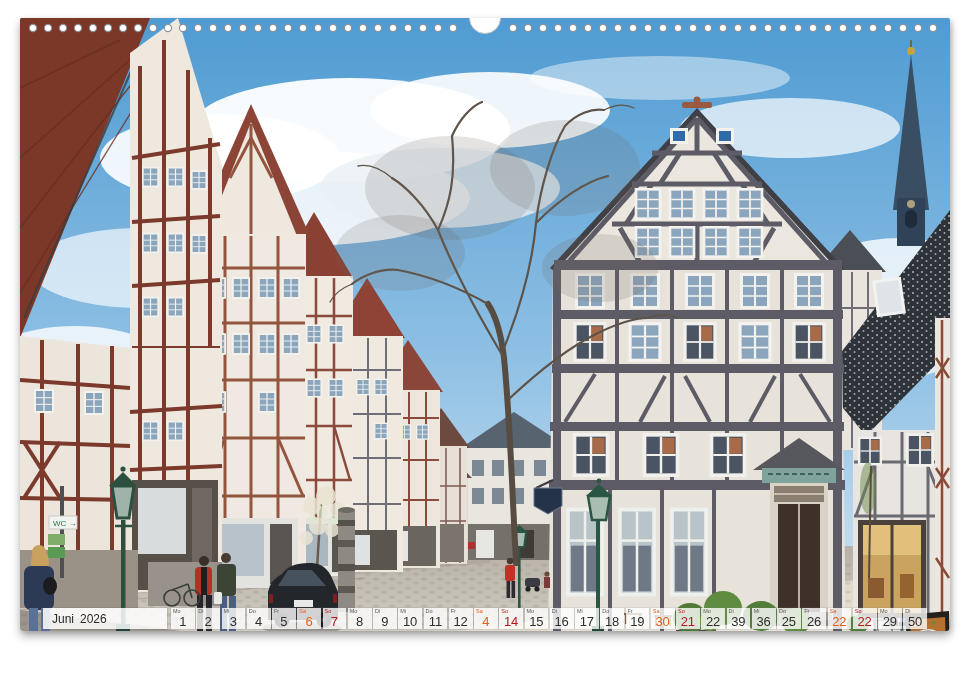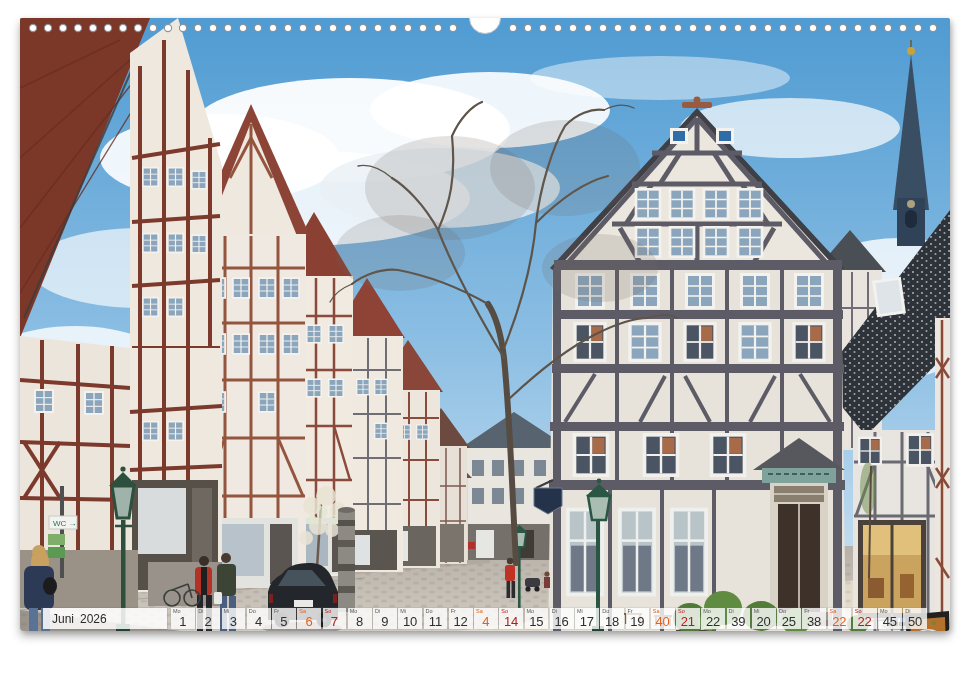--- a/index.html
+++ b/index.html
@@ -749,57 +749,57 @@
         <div class="day-cell">
     <span class="wd">Do</span>
     <span class="num">18</span>
   </div>
         <div class="day-cell">
     <span class="wd">Fr</span>
     <span class="num">19</span>
   </div>
         <div class="day-cell sat">
     <span class="wd">Sa</span>
-    <span class="num">40</span>
+    <span class="num">30</span>
   </div>
         <div class="day-cell sun">
     <span class="wd">So</span>
     <span class="num">21</span>
   </div>
         <div class="day-cell">
     <span class="wd">Mo</span>
     <span class="num">22</span>
   </div>
         <div class="day-cell">
     <span class="wd">Di</span>
     <span class="num">39</span>
   </div>
         <div class="day-cell">
     <span class="wd">Mi</span>
-    <span class="num">20</span>
+    <span class="num">36</span>
   </div>
         <div class="day-cell">
     <span class="wd">Do</span>
     <span class="num">25</span>
   </div>
         <div class="day-cell">
     <span class="wd">Fr</span>
-    <span class="num">38</span>
+    <span class="num">26</span>
   </div>
         <div class="day-cell sat">
     <span class="wd">Sa</span>
     <span class="num">22</span>
   </div>
         <div class="day-cell sun">
     <span class="wd">So</span>
     <span class="num">22</span>
   </div>
         <div class="day-cell">
     <span class="wd">Mo</span>
-    <span class="num">45</span>
+    <span class="num">29</span>
   </div>
         <div class="day-cell">
     <span class="wd">Di</span>
     <span class="num">50</span>
   </div>
       </div>
   </div>
 </div>
 
 </body></html>

